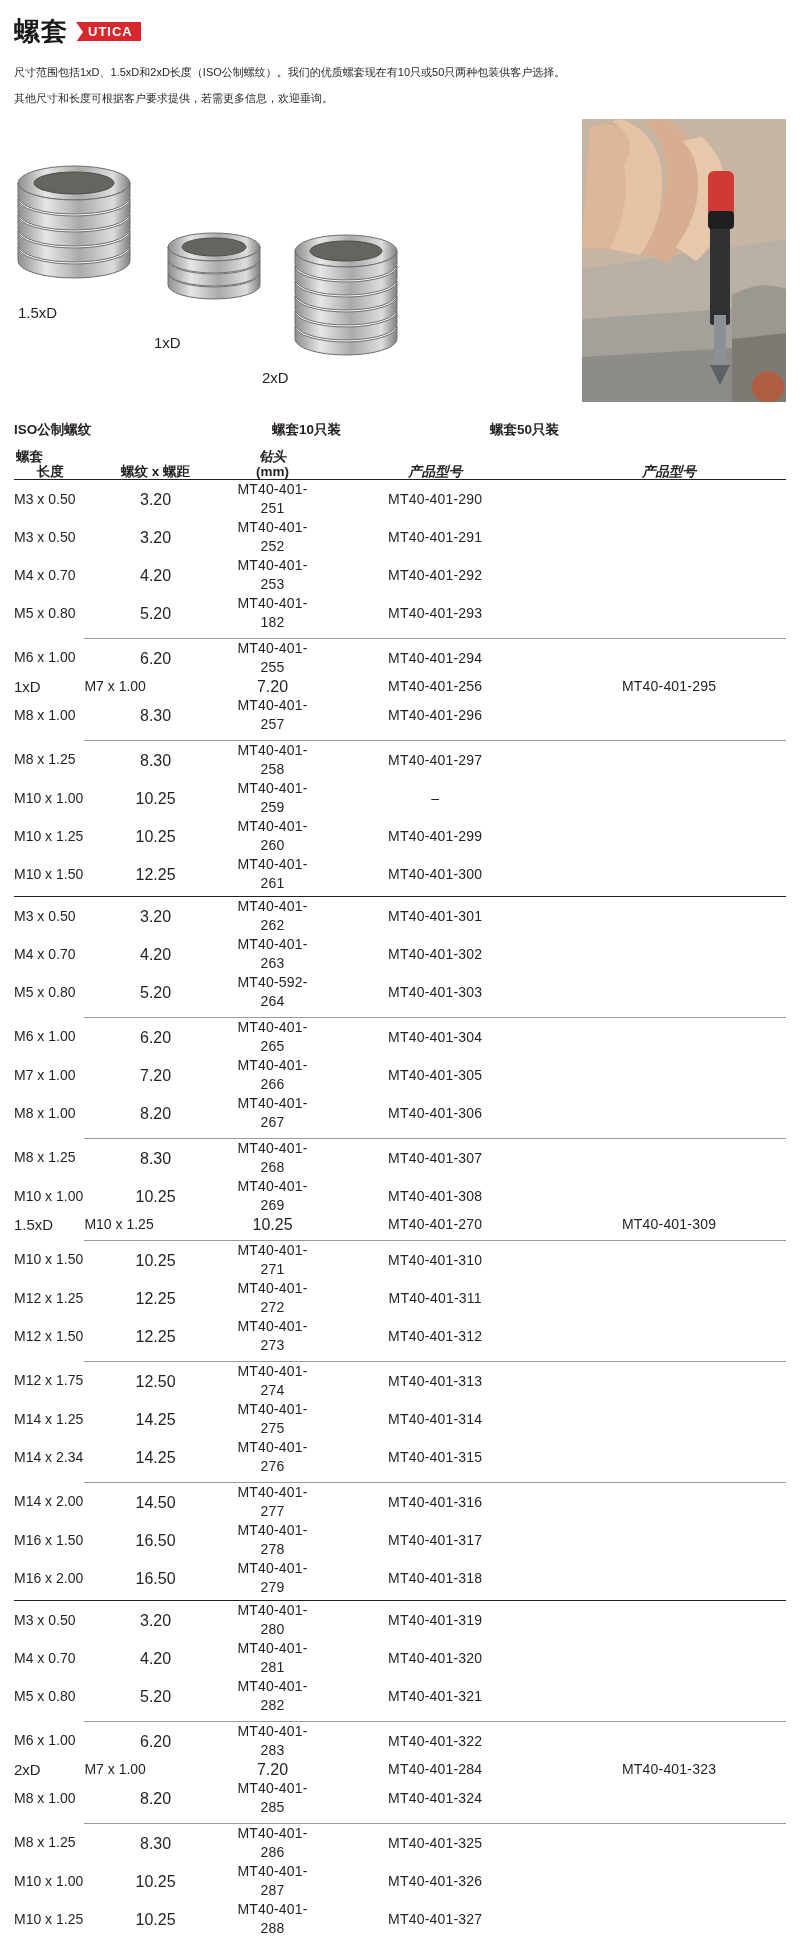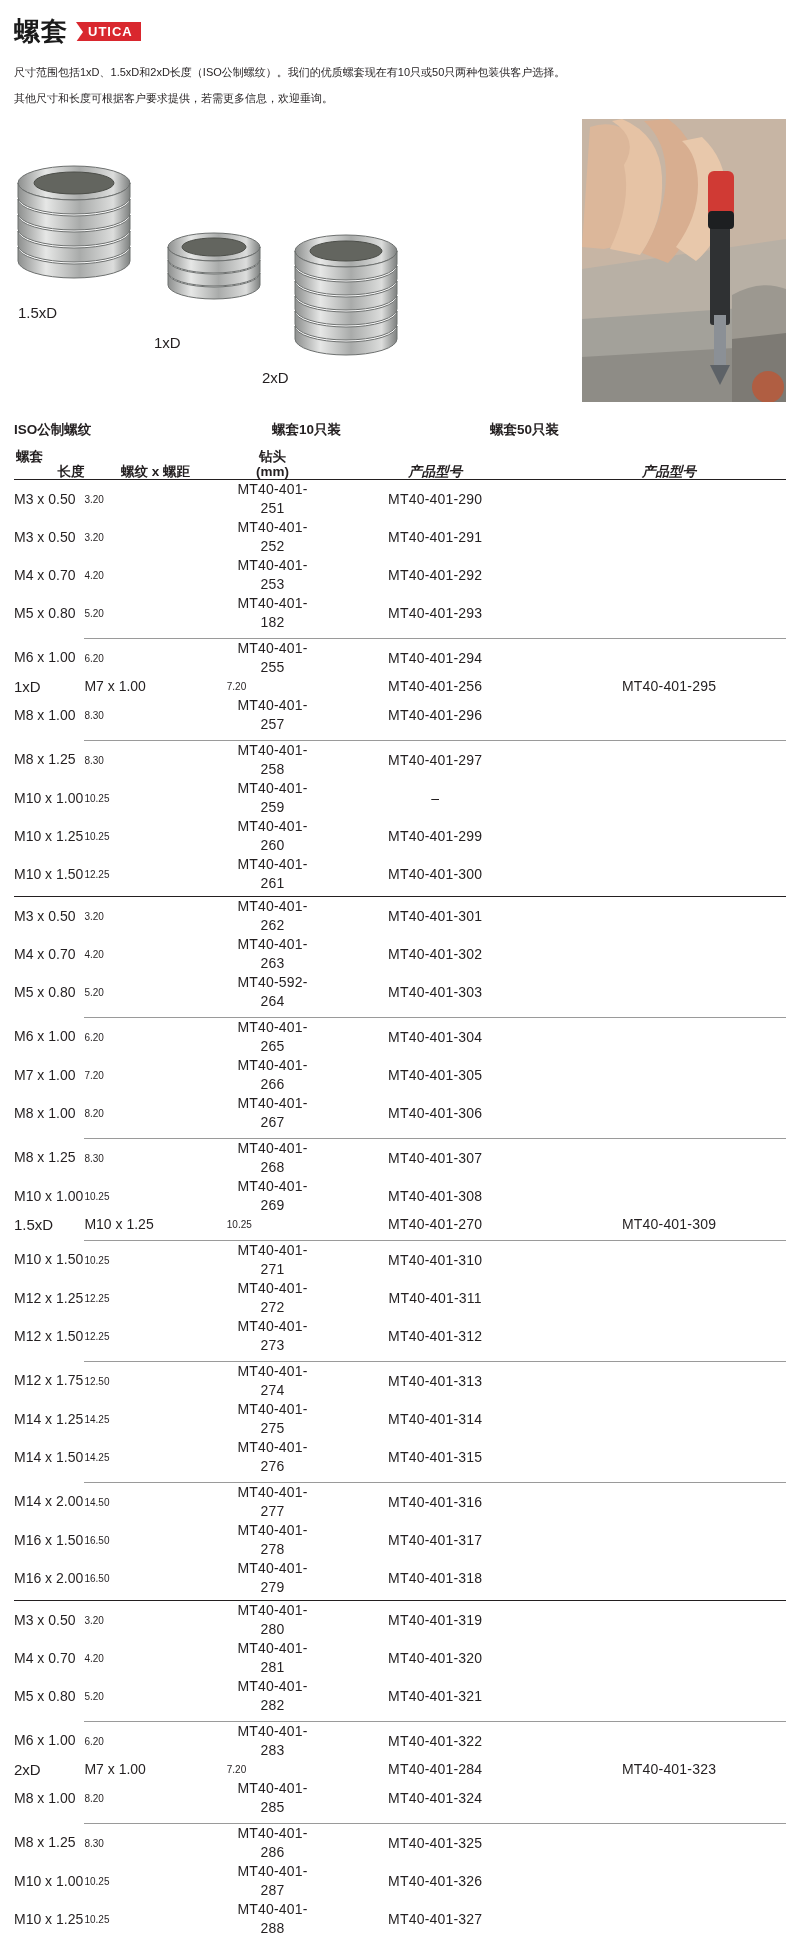--- a/index.html
+++ b/index.html
@@ -54,30 +54,30 @@
   }
   table.spec td,table.spec th{
     padding:0;vertical-align:middle;
   }
   .hdr td{
     font-weight:bold;text-align:center;padding:2px 0 3px 0;font-size:13.5px;
     line-height:15px;
   }
   .hdr .h-len{width:58px;}
   .hdr .h-thread{width:140px;}
-  .hdr .h-drill{width:90px;}
+  .hdr .h-drill{width:90px;font-style:italic;}
   .hdr .h-p10{width:230px;}
   .hdr .h-p50{width:230px;}
   .rule-bot{border-bottom:1.6px solid #231f20;}
 
   td.len{
     font-size:15px;text-align:left;padding-left:2px;font-weight:normal;
   }
   td.thread{font-size:14px;white-space:nowrap;}
-  td.drill{font-size:10px;}
+  td.drill{text-align:center;font-size:16px;}
   td.pn{text-align:center;font-size:14px;letter-spacing:0.2px;}
   tr.data td{height:19px;line-height:19px;}
 </style>
 </head>
 <body>
 
 <div class="page">
 <div class="inner">
 
   <div class="title-row">
@@ -191,21 +191,21 @@
   <table class="spec">
     <tbody id="tbody">
           <tr class="hdr">
             <td class="h-len" style="text-align:left;padding-left:2px;">螺套</td>
             <td class="h-thread"></td>
             <td class="h-drill">钻头</td>
             <td class="h-p10"></td>
             <td class="h-p50"></td>
           </tr>
           <tr class="hdr rule-bot">
-            <td style="text-align:right;padding-left:2px;">长度</td>
+            <td style="text-align:center;padding-left:2px;">长度</td>
             <td>螺纹 x 螺距</td>
             <td>(mm)</td>
             <td><i style="font-style:italic">产品型号</i></td>
             <td><i style="font-style:italic">产品型号</i></td>
           </tr>
           <tr class="data ">
             <td class="thread" style="">M3 x 0.50</td>
             <td class="drill">3.20</td>
             <td class="pn">MT40-401-251</td>
             <td class="pn">MT40-401-290</td>
@@ -377,21 +377,21 @@
             <td class="pn">MT40-401-274</td>
             <td class="pn">MT40-401-313</td>
           </tr>
           <tr class="data ">
             <td class="thread" style="">M14 x 1.25</td>
             <td class="drill">14.25</td>
             <td class="pn">MT40-401-275</td>
             <td class="pn">MT40-401-314</td>
           </tr>
           <tr class="data ">
-            <td class="thread" style="">M14 x 1.50</td>
+            <td class="thread" style="">M14 x 2.34</td>
             <td class="drill">14.25</td>
             <td class="pn">MT40-401-276</td>
             <td class="pn">MT40-401-315</td>
           </tr>
           <tr>
             <td></td>
             <td colspan="4" style="height:6px;border-bottom:0.7px solid #9a9a9a;"></td>
           </tr>
           <tr class="data ">
             <td class="thread" style="">M14 x 2.00</td>

